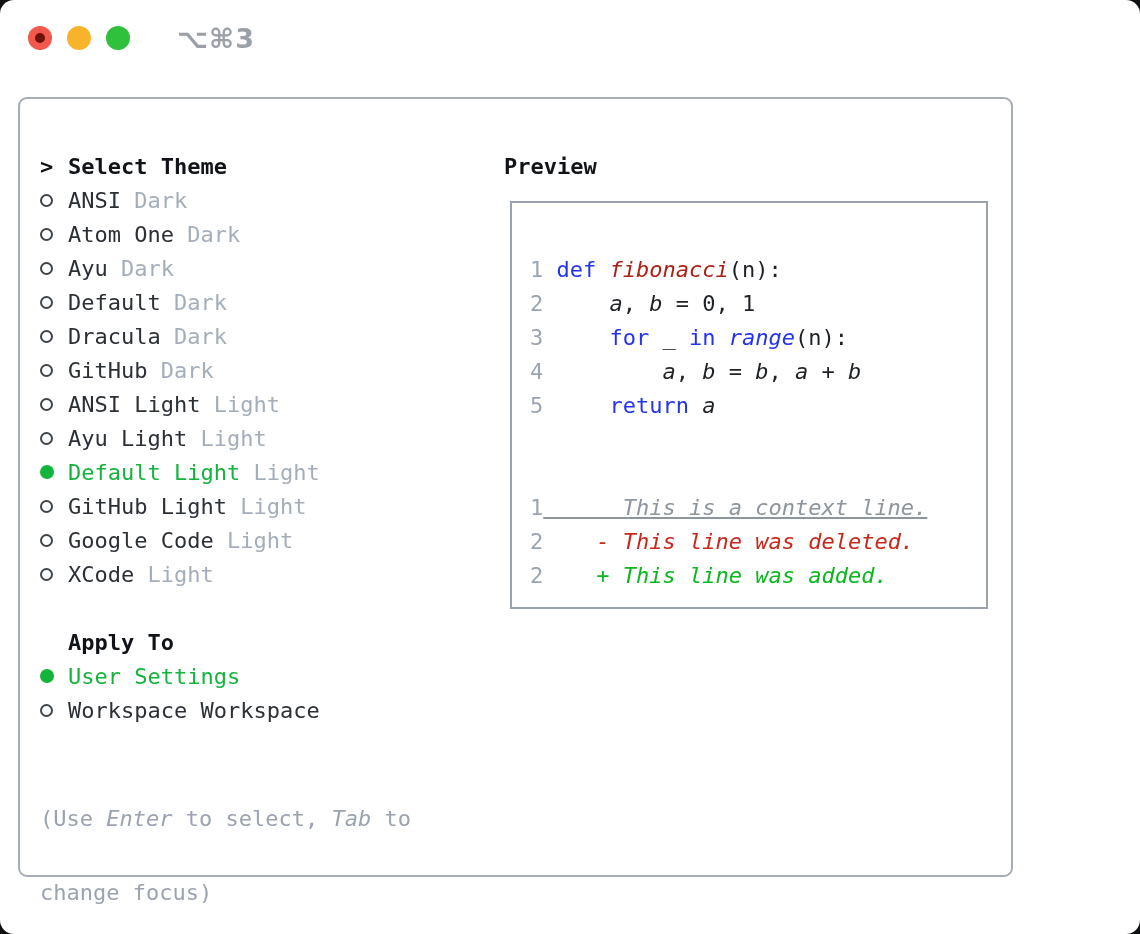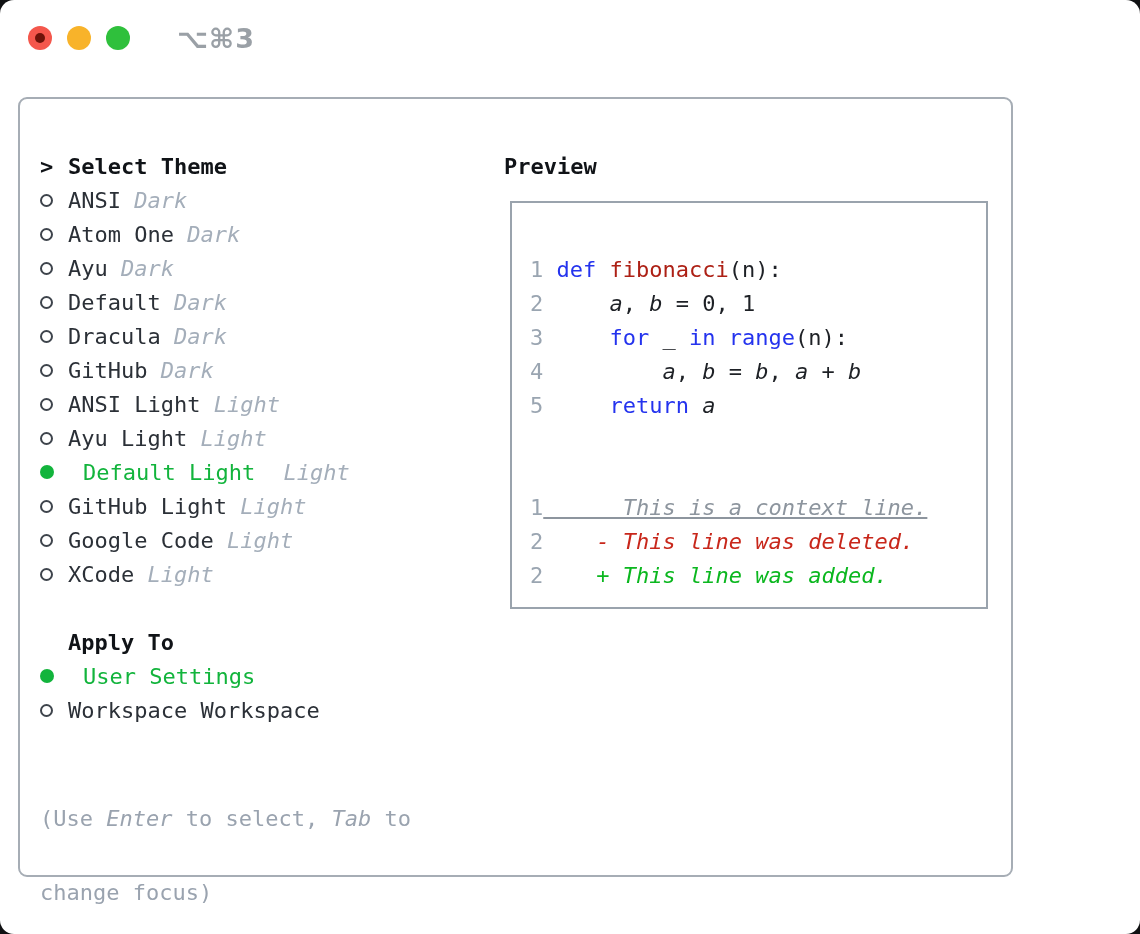--- a/index.html
+++ b/index.html
@@ -26,35 +26,35 @@
   .right-col{flex:1;}
   .row{height:34px;display:flex;align-items:center;font-size:22px;color:var(--text_dark);
        white-space:pre;}
   .marker{width:28px;flex:0 0 auto;display:flex;align-items:center;}
   .arrow{font-weight:bold;color:#101317;}
   .header-label{font-weight:bold;color:#101317;}
   .circle{width:13px;height:13px;border-radius:50%;box-sizing:border-box;
           border:2px solid #3e444c;background:transparent;}
   .circle.filled{border:none;background:var(--accent_green);width:14px;height:14px;}
   .item-name{color:var(--text_dark);}
-  .item-name.selected{color:var(--accent_green);margin-left:15px;}
-  .variant{color:var(--variant_gray);font-style:italic;}
+  .item-name.selected{color:var(--accent_green);}
+  .variant{color:var(--variant_gray);}
   .help-line{color:var(--muted);margin-top:40px;}
   .help-line .i{font-style:italic;}
   .spacer{height:34px;}
   .preview-box{
     width:478px;height:408px;box-sizing:border-box;margin:18px 0 0 6px;
     border:2px solid var(--box_border);padding:49px 0 0 18px;background:#fff;
   }
   .pline{height:34px;display:flex;align-items:center;font-size:22px;white-space:pre;}
   .lnum{color:var(--line_number);flex:0 0 auto;}
   .c-pl{color:var(--code_dark);}
   .c-kw{color:var(--keyword_blue);}
-  .c-bi{color:var(--keyword_blue);}
-  .c-fn{color:var(--function_red);}
+  .c-bi{color:var(--keyword_blue);font-style:italic;}
+  .c-fn{color:var(--function_red);font-style:italic;}
   .c-var{color:var(--code_dark);font-style:italic;}
   .c-ctx{color:var(--context_gray);font-style:italic;text-decoration:underline;}
   .c-del{color:var(--diff_red);font-style:italic;}
   .c-add{color:var(--diff_green);font-style:italic;text-align:center;}
 </style>
 </head>
 <body>
 
 <div class="window">
   <div class="titlebar">

